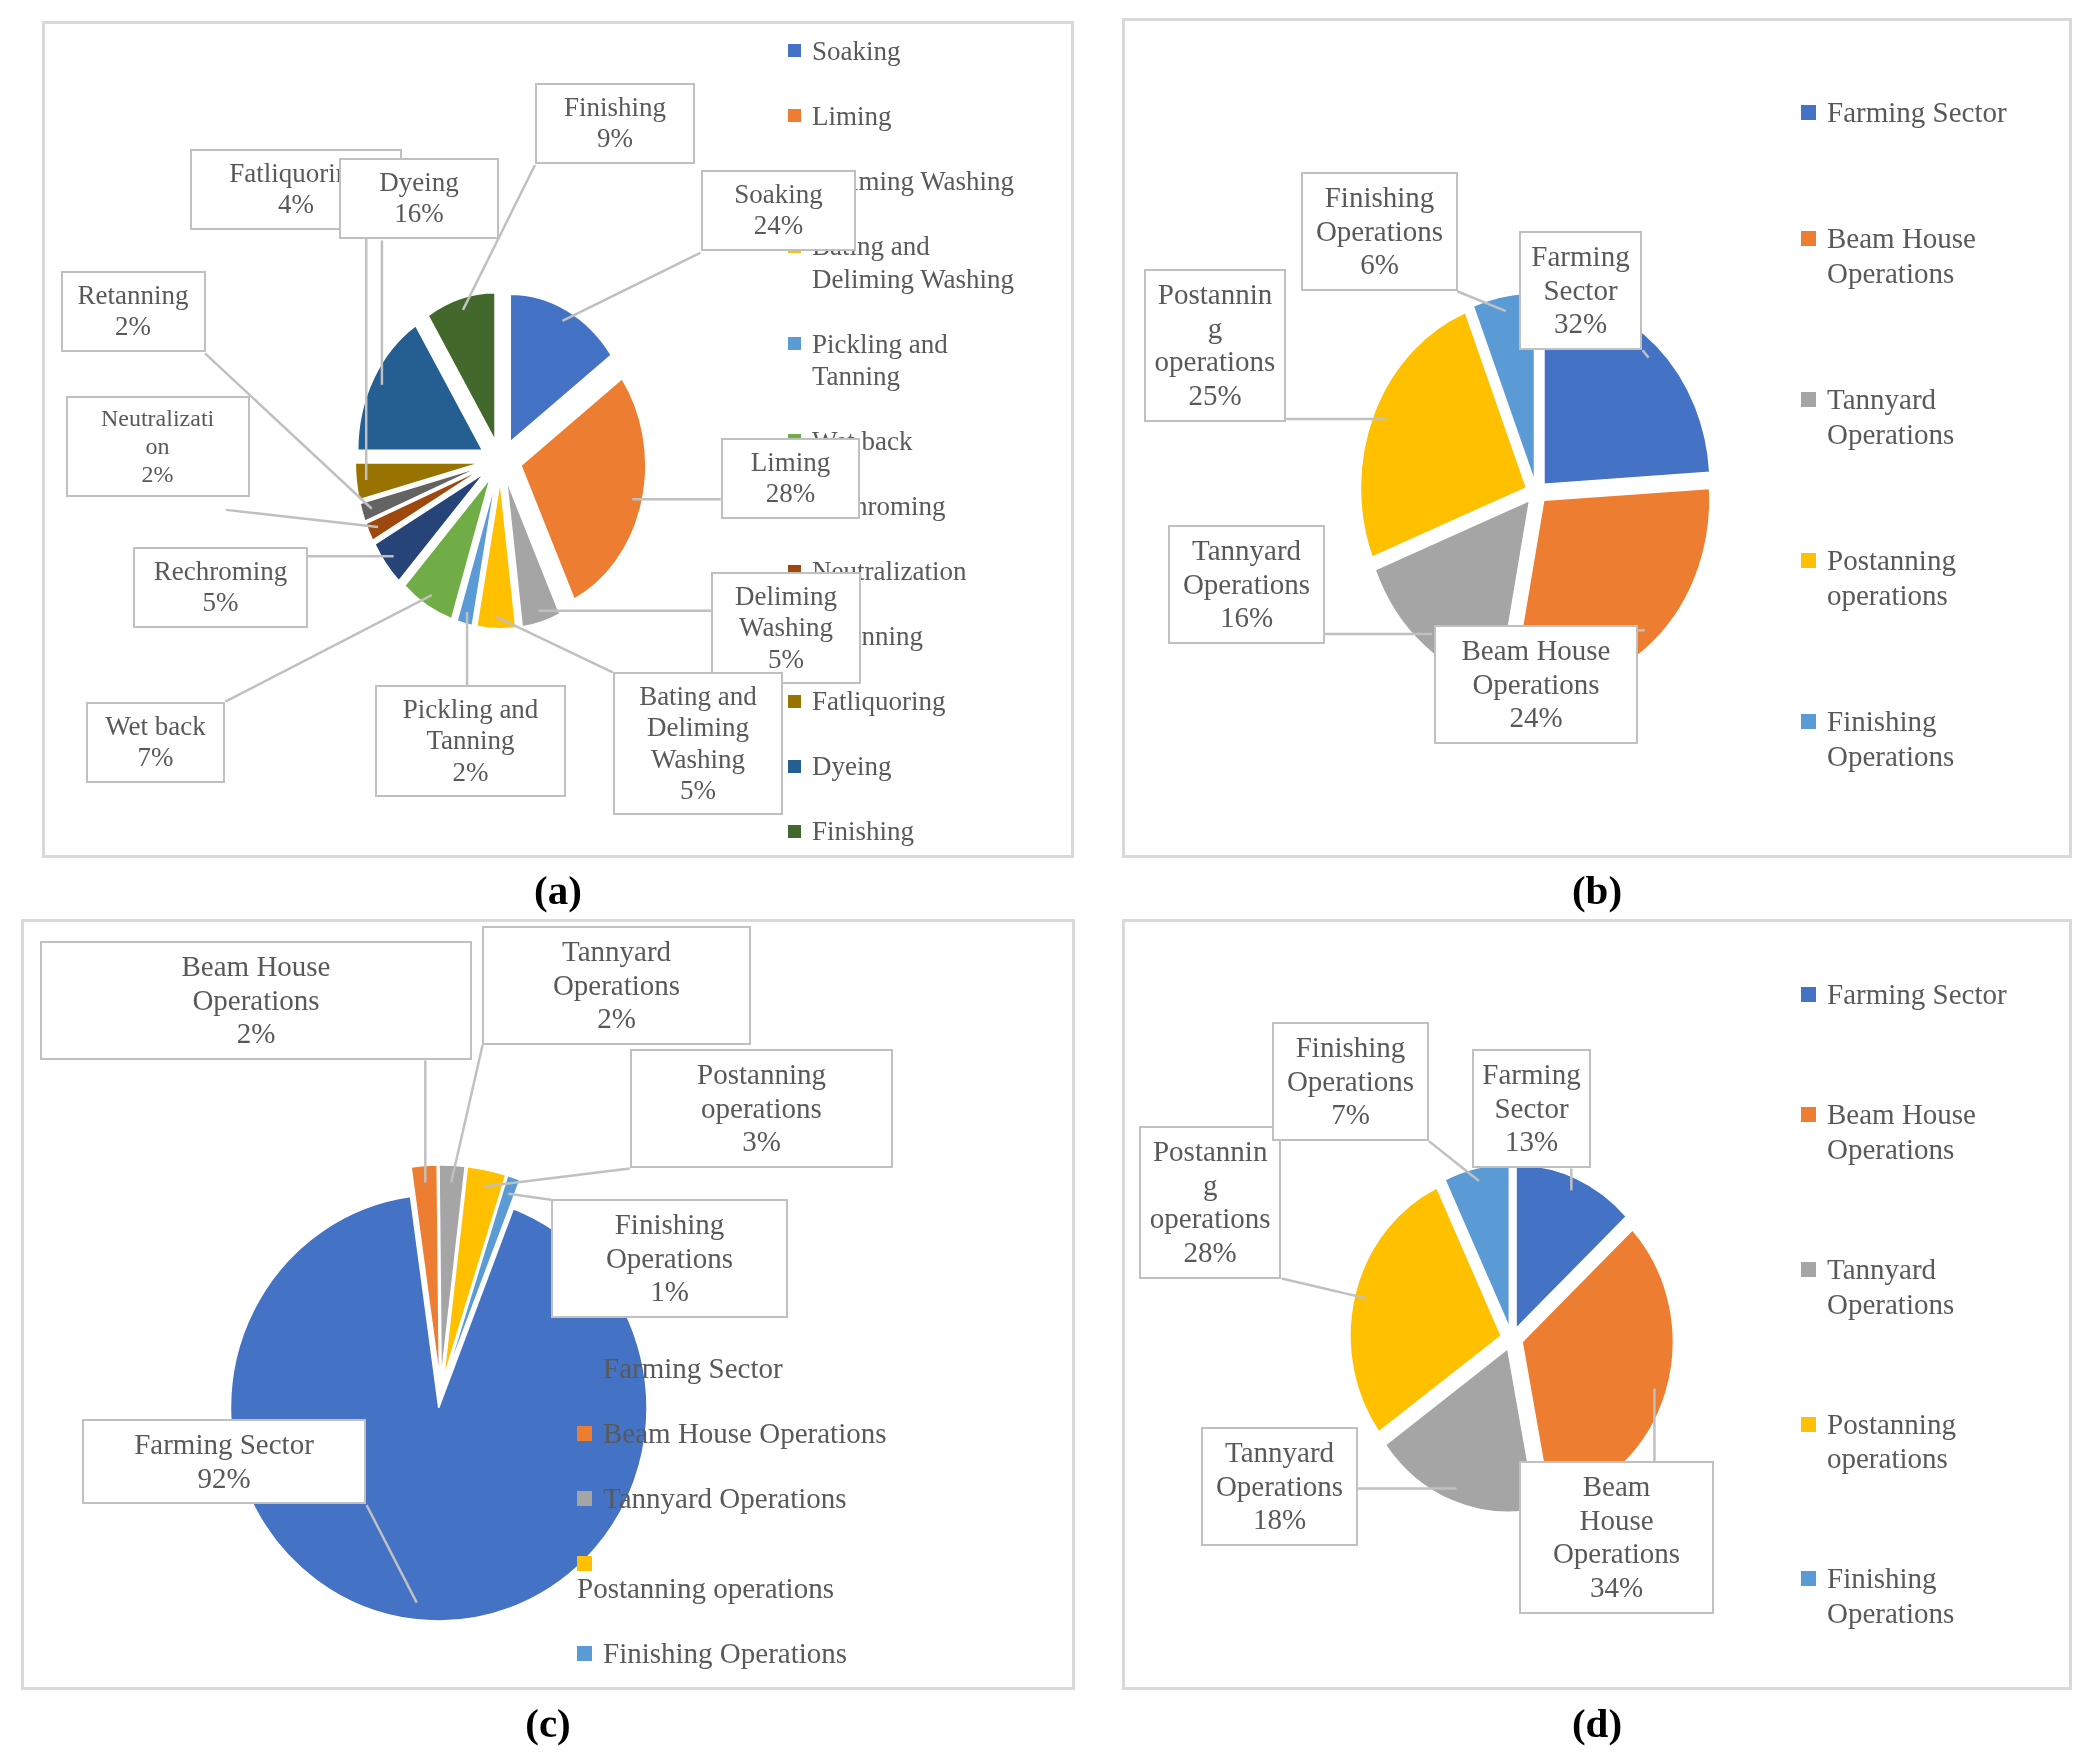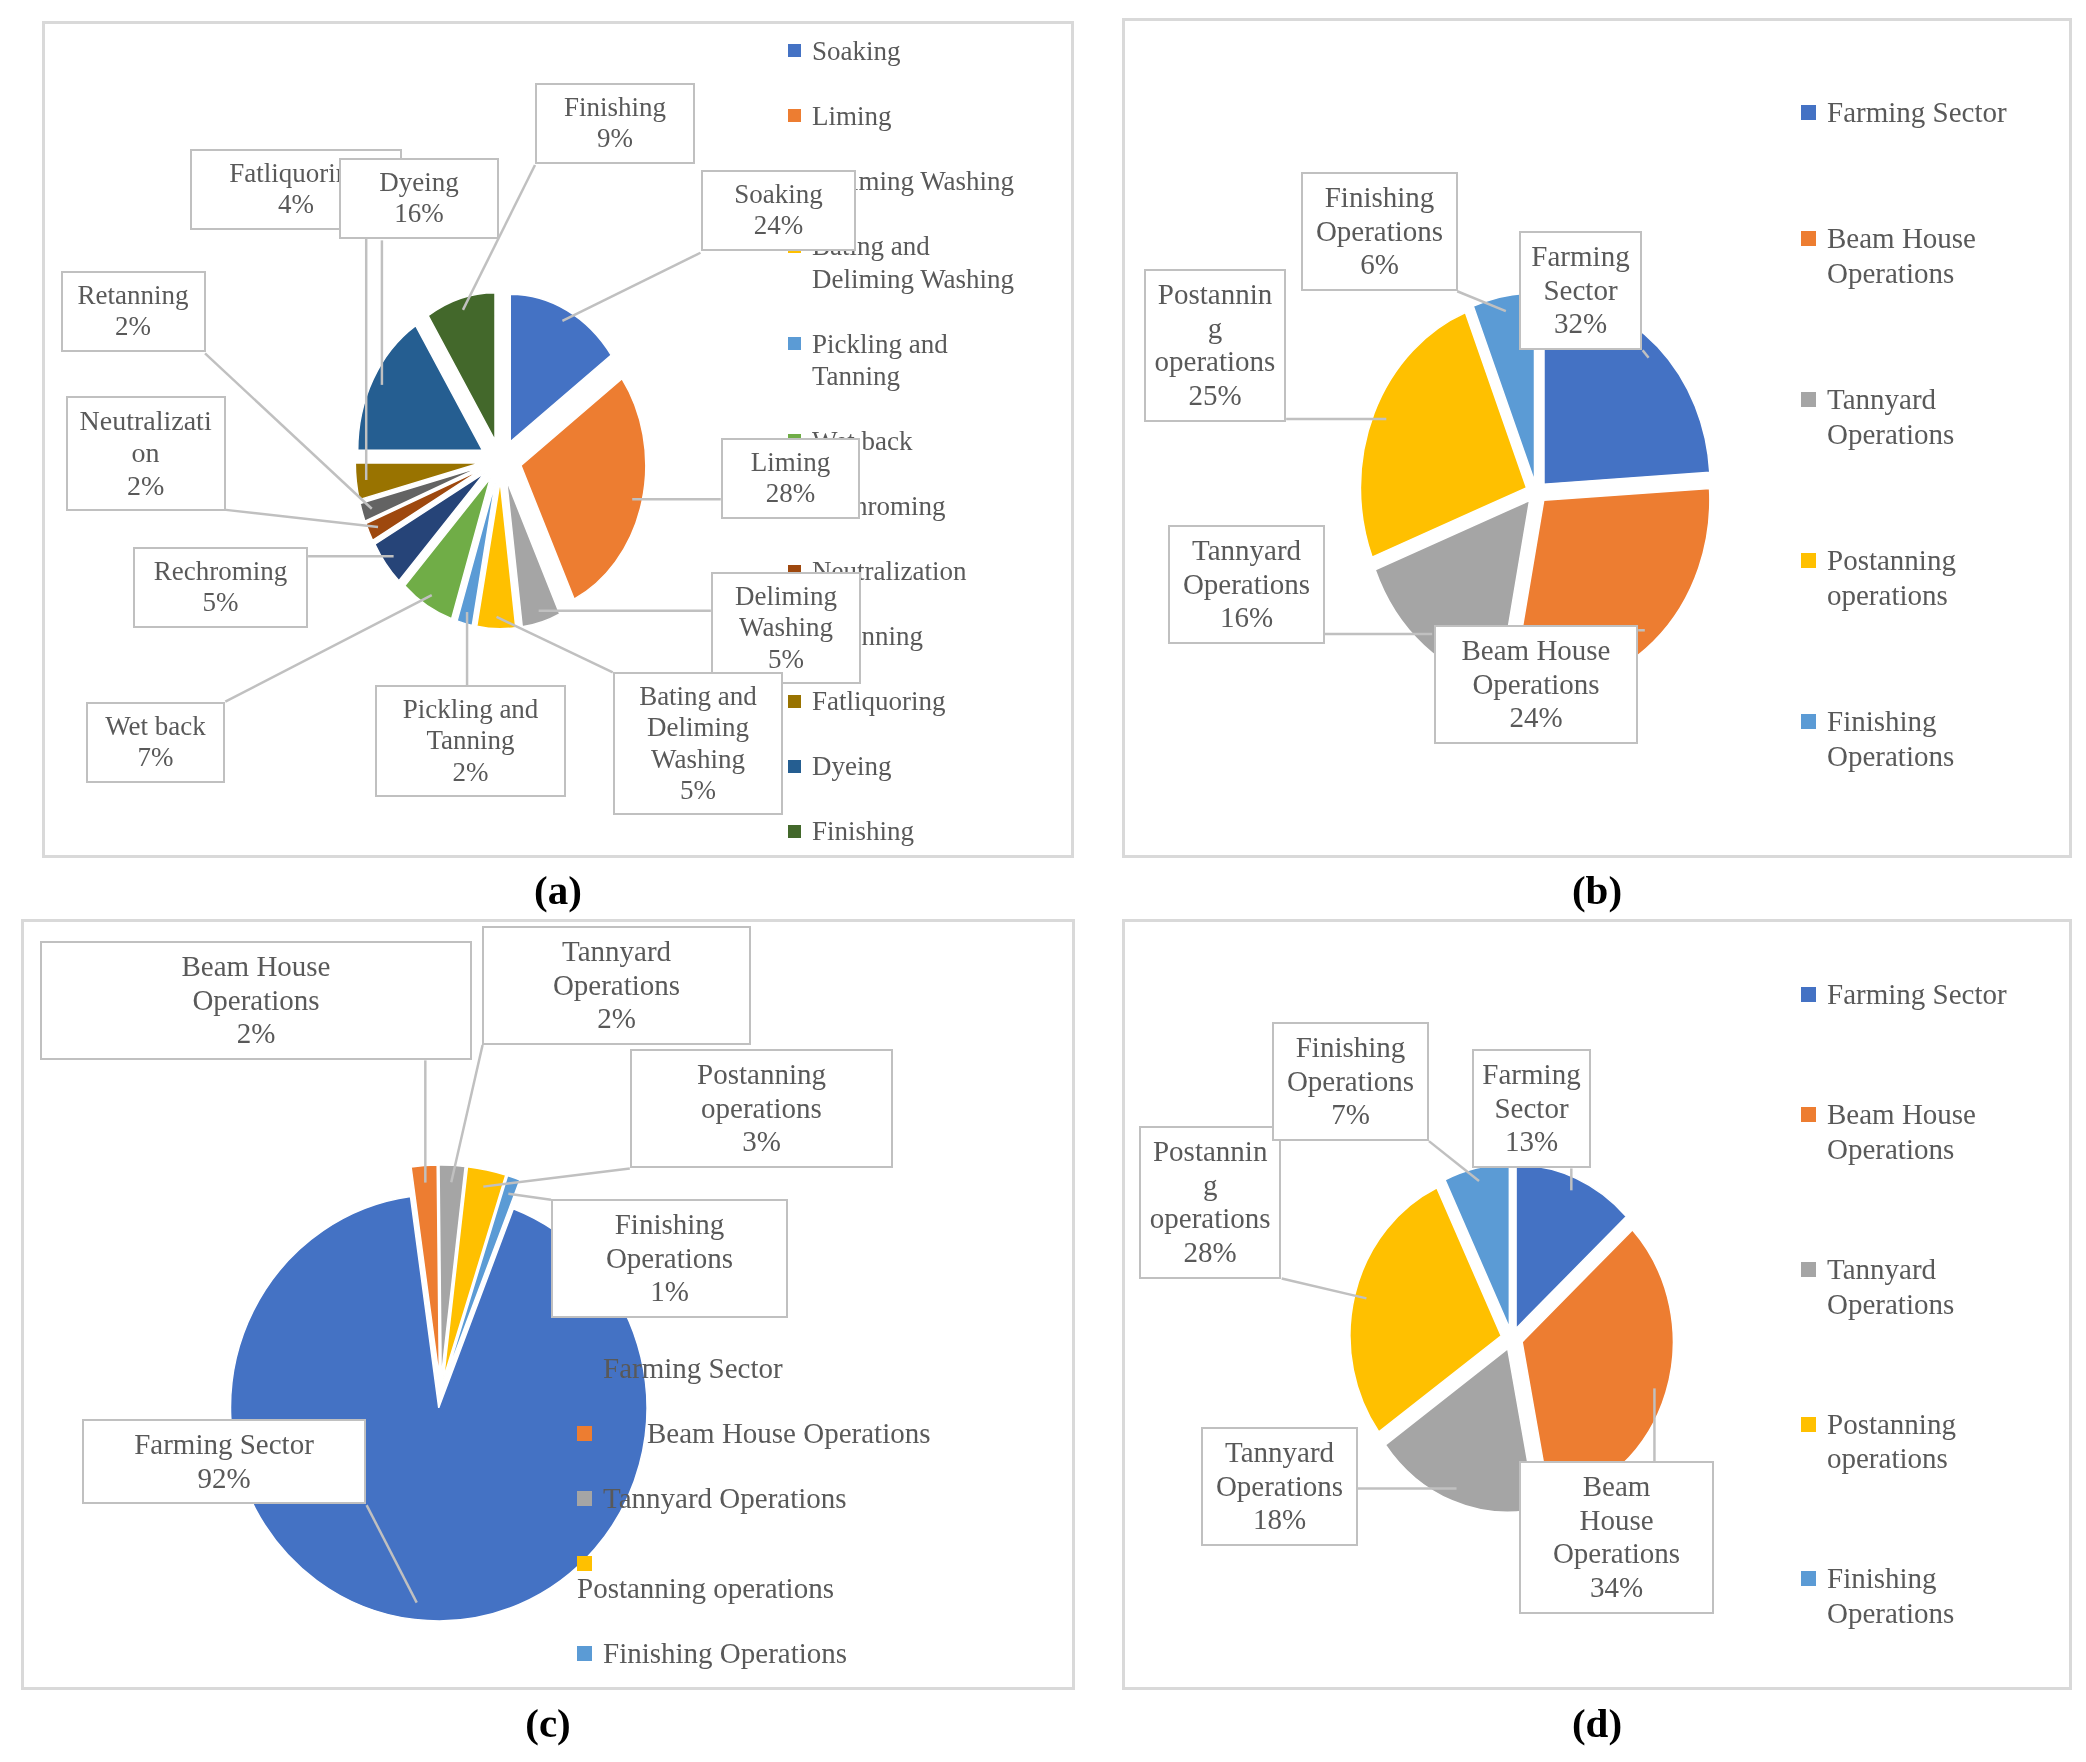--- a/index.html
+++ b/index.html
@@ -52,21 +52,21 @@
       <line x1="680.0321787367883" y1="436" x2="680.0321787367883" y2="727.6887583960017" stroke="#C0C0C0" stroke-width="5"></line>
       <line x1="989" y1="284" x2="843.6010755222171" y2="576.3935483363778" stroke="#C0C0C0" stroke-width="5"></line>
     </svg>
 <div class="callout" style="left: 656px; top: 146px; width: 155px; font-size: 27px;"><span>Soaking</span><br><span>24%</span></div>
     <div class="callout" style="left: 676px; top: 414px; width: 139px; font-size: 27px;"><span>Liming</span><br><span>28%</span></div>
     <div class="callout" style="left: 666px; top: 548px; width: 150px; font-size: 27px;"><span>Deliming</span><br><span>Washing</span><br><span>5%</span></div>
     <div class="callout" style="left: 568px; top: 648px; width: 170px; font-size: 27px;"><span>Bating and</span><br><span>Deliming</span><br><span>Washing</span><br><span>5%</span></div>
     <div class="callout" style="left: 330px; top: 661px; width: 191px; font-size: 27px;"><span>Pickling and</span><br><span>Tanning</span><br><span>2%</span></div>
     <div class="callout" style="left: 41px; top: 678px; width: 139px; font-size: 27px;"><span>Wet back</span><br><span>7%</span></div>
     <div class="callout" style="left: 88px; top: 523px; width: 175px; font-size: 27px;"><span>Rechroming</span><br><span>5%</span></div>
-    <div class="callout" style="left: 20.6px; top: 372px; width: 160px; font-size: 28px;"><span>Neutralizati</span><br><span>on</span><br><span>2%</span></div>
+    <div class="callout" style="left: 20.6px; top: 372px; width: 184px; font-size: 24px;"><span>Neutralizati</span><br><span>on</span><br><span>2%</span></div>
     <div class="callout" style="left: 15.5px; top: 247px; width: 145px; font-size: 27px;"><span>Retanning</span><br><span>2%</span></div>
     <div class="callout" style="left: 145px; top: 125px; width: 212px; font-size: 27px;"><span>Fatliquoring</span><br><span>4%</span></div>
     <div class="callout" style="left: 294px; top: 134px; width: 160px; font-size: 27px;"><span>Dyeing</span><br><span>16%</span></div>
     <div class="callout" style="left: 490px; top: 59px; width: 160px; font-size: 27px;"><span>Finishing</span><br><span>9%</span></div>
     <div class="legend" style="left: 743px; top: 11px; width: 280px; height: 813px;">
       <div class="legend-item" style="font-size: 27px; line-height: 1.2;">
         <span class="legend-swatch" style="width: 13px; height: 13px; margin-top: 9.4px; background: rgb(68, 114, 196);"></span>
         <span>Soaking</span>
       </div>
       <div class="legend-item" style="font-size: 27px; line-height: 1.2;">
@@ -172,21 +172,21 @@
 <div class="callout" style="left: 58px; top: 497px; width: 284px; font-size: 29px;"><span>Farming Sector</span><br><span>92%</span></div>
     <div class="callout" style="left: 16px; top: 19px; width: 432px; font-size: 29px;"><span>Beam House</span><br><span>Operations</span><br><span>2%</span></div>
     <div class="callout" style="left: 458px; top: 3.9px; width: 269px; font-size: 29px;"><span>Tannyard</span><br><span>Operations</span><br><span>2%</span></div>
     <div class="callout" style="left: 606px; top: 127px; width: 263px; font-size: 29px;"><span>Postanning</span><br><span>operations</span><br><span>3%</span></div>
     <div class="callout" style="left: 527px; top: 277px; width: 237px; font-size: 29px;"><span>Finishing</span><br><span>Operations</span><br><span>1%</span></div>
     <div class="legend" style="left: 553px; top: 429px; width: 491px; height: 320px;">
       <div class="legend-item" style="font-size: 29px; line-height: 1.2;">
         <span class="legend-swatch" style="width: 15px; height: 15px; margin-top: 10px; background: rgb(68, 114, 196);"></span>
         <span>Farming Sector</span>
       </div>
-      <div class="legend-item" style="font-size: 29px; line-height: 1.2; gap: 44px;">
+      <div class="legend-item" style="font-size: 29px; line-height: 1.2;">
         <span class="legend-swatch" style="width: 15px; height: 15px; margin-top: 10px; background: rgb(237, 125, 49);"></span>
         <span>Beam House Operations</span>
       </div>
       <div class="legend-item" style="font-size: 29px; line-height: 1.2;">
         <span class="legend-swatch" style="width: 15px; height: 15px; margin-top: 10px; background: rgb(165, 165, 165);"></span>
         <span>Tannyard Operations</span>
       </div>
       <div class="legend-item" style="font-size: 29px; line-height: 1.2; flex-direction: column;">
         <span class="legend-swatch" style="width: 15px; height: 15px; margin-top: 10px; background: rgb(255, 192, 0);"></span>
         <span>Postanning operations</span>

